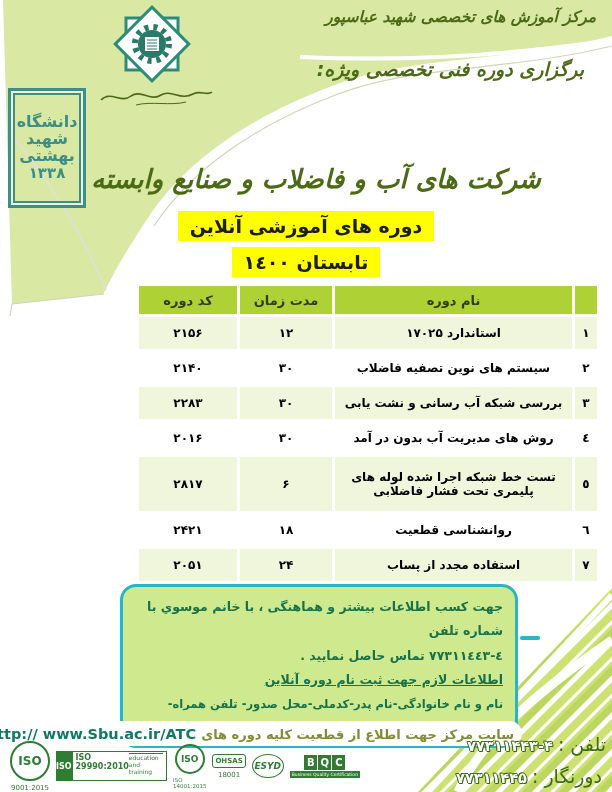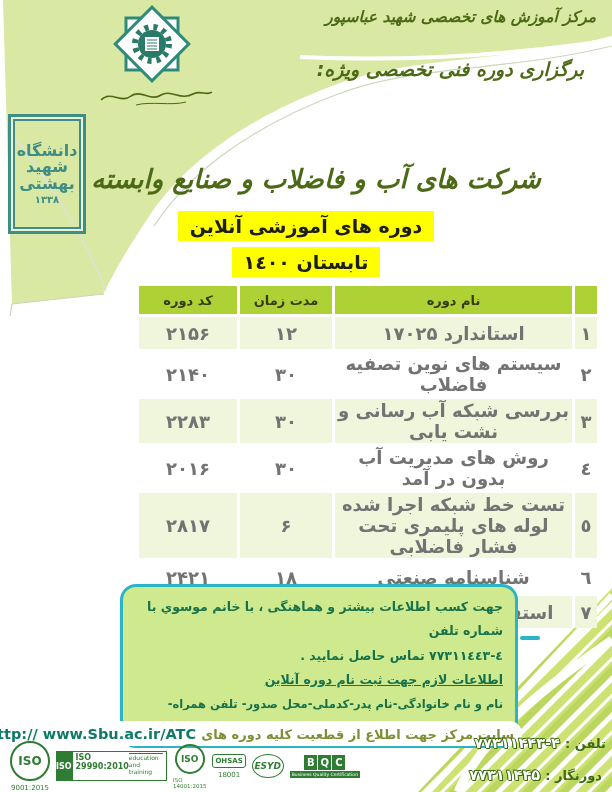--- a/index.html
+++ b/index.html
@@ -12,51 +12,51 @@
   .event-line{top:58px;right:28px;font-size:19px;font-weight:bold;font-style:italic;color:var(--ink,#4c6a16);}
   .main-title{top:146px;left:60px;right:40px;text-align:center;font-size:26px;font-weight:bold;
               font-style:italic;color:var(--ink,#4c6a16);white-space:nowrap;margin-top:18px;}
   .subtitles{top:211px;left:0;right:0;text-align:center;}
   .hl{display:inline-block;background:var(--yellow,#ffff00);color:#1d1d1d;font-weight:bold;
       font-size:19px;padding:4px 12px;margin-bottom:6px;}
 
   .seal{left:8px;top:88px;width:72px;height:114px;border:3px solid var(--seal,#3e8e85);
         box-shadow:inset 0 0 0 2px #eaf3d8, inset 0 0 0 4px var(--seal,#3e8e85);
         display:flex;flex-direction:column;align-items:center;justify-content:center;
-        color:var(--seal,#3e8e85);font-weight:bold;line-height:1.05;text-align:center;margin-top:26px;}
-  .seal .l{font-size:16px;} .seal .y{font-size:10px;margin-top:2px;letter-spacing:2px;}
+        color:var(--seal,#3e8e85);font-weight:bold;line-height:1.05;text-align:center;}
+  .seal .l{font-size:16px;} .seal .y{font-size:15px;margin-top:2px;letter-spacing:2px;}
 
   .star{left:112px;top:4px;}
   .signature{left:96px;top:84px;}
 
   table.courses{position:absolute;z-index:2;top:283px;right:12px;width:464px;
                 border-collapse:separate;border-spacing:3px;direction:rtl;}
   table.courses th{background:var(--hdr,#aed136);color:#333b10;font-size:13px;font-weight:bold;height:26px;}
-  table.courses td{font-size:18px;font-weight:bold;color:#737373;text-align:center;height:30px;}
+  table.courses td{font-size:12px;font-weight:bold;color:#000000;text-align:center;height:30px;}
   tr.alt td{background:var(--rowg,#f0f6dc);}
   tr.plain td{background:#ffffff;}
   td.code{font-size:15px;}
   td.num{font-size:12px;}
   col.c-num{width:22px;} col.c-name{width:237px;} col.c-dur{width:92px;} col.c-code{width:98px;}
 
   .contact{top:584px;right:94px;width:368px;background:var(--boxg,#cfe98f);
            border:3px solid var(--teal,#2bb3c6);border-radius:16px;padding:8px 12px;
            text-align:right;color:var(--boxink,#17714a);font-weight:bold;font-size:12.5px;line-height:1.95;}
   .contact .u{text-decoration:underline;}
   .contact .small{font-size:11.5px;}
   .dash{top:636px;right:72px;width:20px;height:4px;background:var(--teal,#2bb3c6);border-radius:2px;}
 
   .site-line{top:721px;left:100px;width:406px;direction:rtl;text-align:left;
              background:#fff;border-radius:14px;padding:3px 8px;white-space:nowrap;}
   .site-fa{color:var(--site,#7f8f35);font-weight:bold;font-size:13px;}
   .site-url{color:var(--url,#0d7a66);font-weight:bold;font-size:14.5px;direction:ltr;unicode-bidi:isolate;}
 
   .tel{top:733px;right:6px;} .fax{top:765px;right:10px;margin-left:11px;}
   .phone-line{direction:rtl;white-space:nowrap;}
-  .phone-line .lbl{color:var(--lblg,#3e6b13);font-weight:bold;font-size:13px;}
+  .phone-line .lbl{color:var(--lblg,#3e6b13);font-weight:normal;font-size:19px;}
   .phone-line .no{color:#fff;font-weight:bold;font-size:14.5px;direction:ltr;unicode-bidi:isolate;
        text-shadow:-1px 0 var(--lblg,#3e6b13),1px 0 var(--lblg,#3e6b13),0 -1px var(--lblg,#3e6b13),
                     0 1px var(--lblg,#3e6b13),1px 1px var(--lblg,#3e6b13),-1px -1px var(--lblg,#3e6b13);}
 
   .badges{left:10px;top:742px;width:300px;height:48px;display:flex;align-items:center;gap:6px;direction:ltr;}
   .badge{display:flex;flex-direction:column;align-items:center;color:var(--badge,#2f7d33);}
   .b-circle{width:36px;height:36px;border:2px solid var(--badge,#2f7d33);border-radius:50%;
             display:flex;align-items:center;justify-content:center;font-weight:bold;font-size:12px;}
   .b-sub{font-size:7px;font-weight:normal;margin-top:3px;}
   .b2{flex-direction:row;align-items:stretch;height:30px;}
@@ -168,21 +168,21 @@
       <td class="code">۲۰۱۶</td>
     </tr>
     <tr class="alt" style="height:54px;">
       <td class="num">٥</td>
       <td>تست خط شبکه اجرا شده لوله های پلیمری تحت فشار فاضلابی</td>
       <td>۶</td>
       <td class="code">۲۸۱۷</td>
     </tr>
     <tr class="plain">
       <td class="num">٦</td>
-      <td>شناسنامه صنعتی</td>
+      <td>روانشناسی قطعیت</td>
       <td>۱۸</td>
       <td class="code">۲۴۲۱</td>
     </tr>
     <tr class="alt">
       <td class="num">٧</td>
       <td>استفاده مجدد از پساب</td>
       <td>۲۴</td>
       <td class="code">۲۰۵۱</td>
     </tr>
   </tbody>

